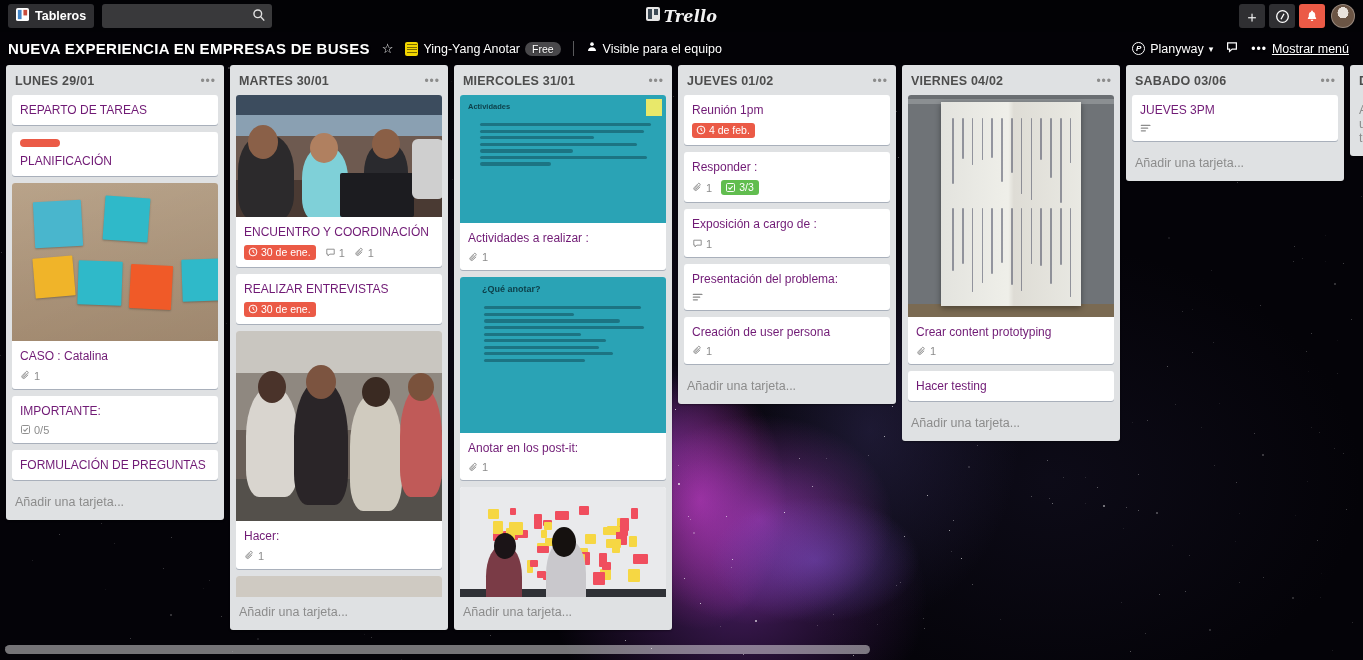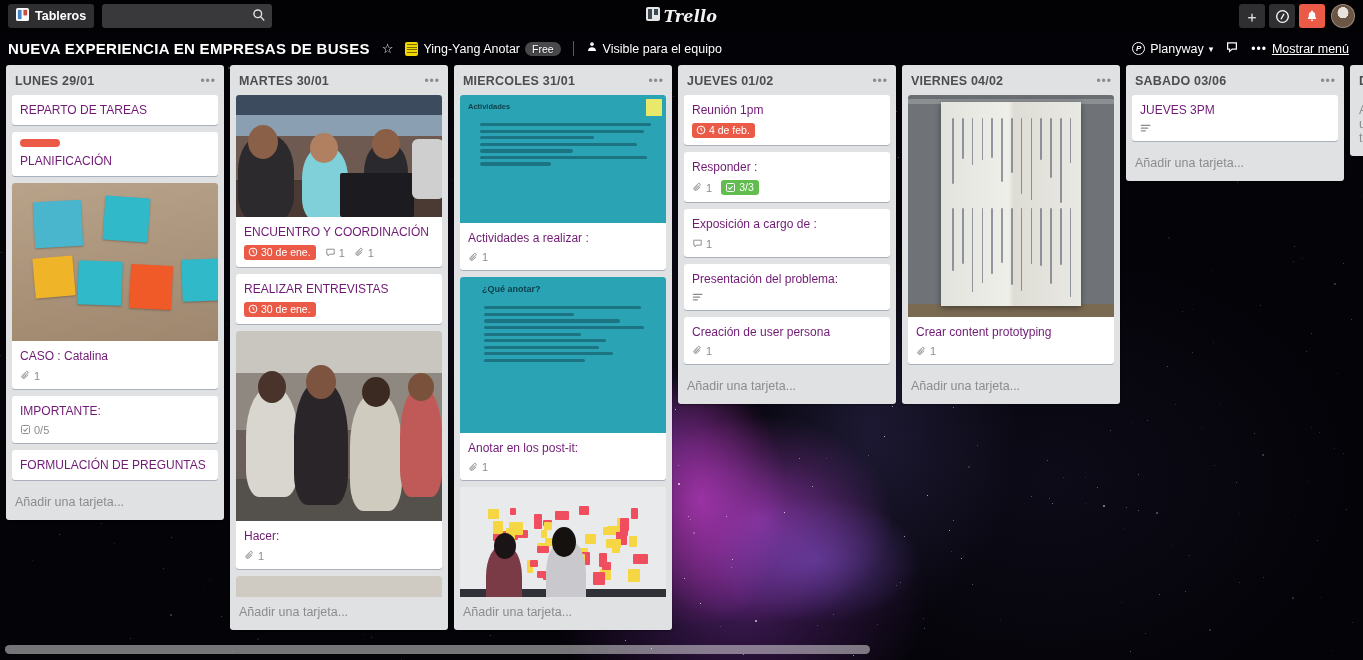--- a/index.html
+++ b/index.html
@@ -1159,20 +1159,25 @@
             <div class="badges">
               <span class="badge">
                 <svg width="11" height="11" viewBox="0 0 16 16" fill="none" stroke="#8c8c8c" stroke-width="1.4">
                   <path d="M11.6 7.1l-4.4 4.4a2.6 2.6 0 01-3.7-3.7l5-5a1.8 1.8 0 112.5 2.5l-5 5a.9.9 0 11-1.3-1.3l4.3-4.3"></path>
                 </svg>
                 <span>1</span>
               </span>
             </div>
           </div>
         </div>
+        <div class="card">
+          <div class="card-body">
+            <div class="card-title">Hacer testing</div>
+          </div>
+        </div>
       </div>
      <div class="add-card">Añadir una tarjeta...</div>
     </div>
     <div class="list">
       <div class="list-header">
        <span class="list-title">SABADO 03/06</span>
        <span class="list-menu">•••</span>
      </div>
      <div class="cards">
         <div class="card">

